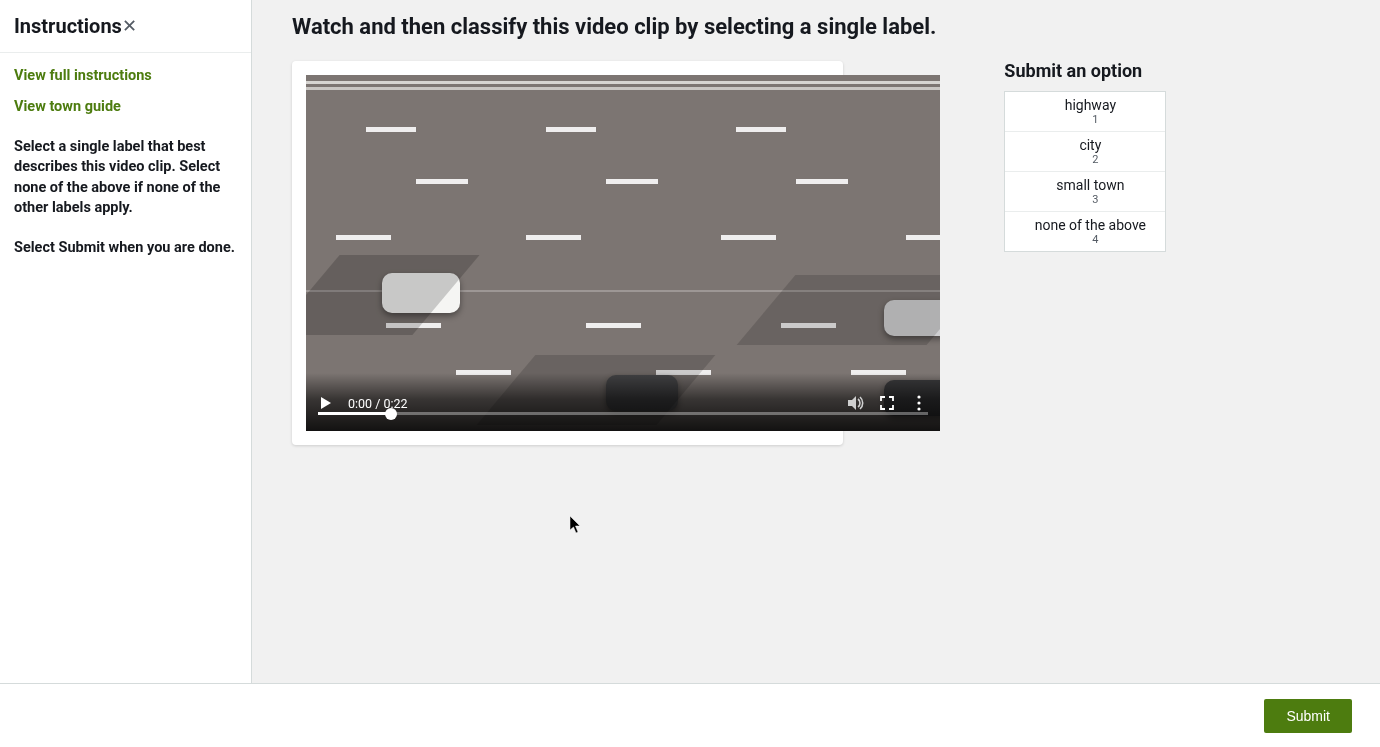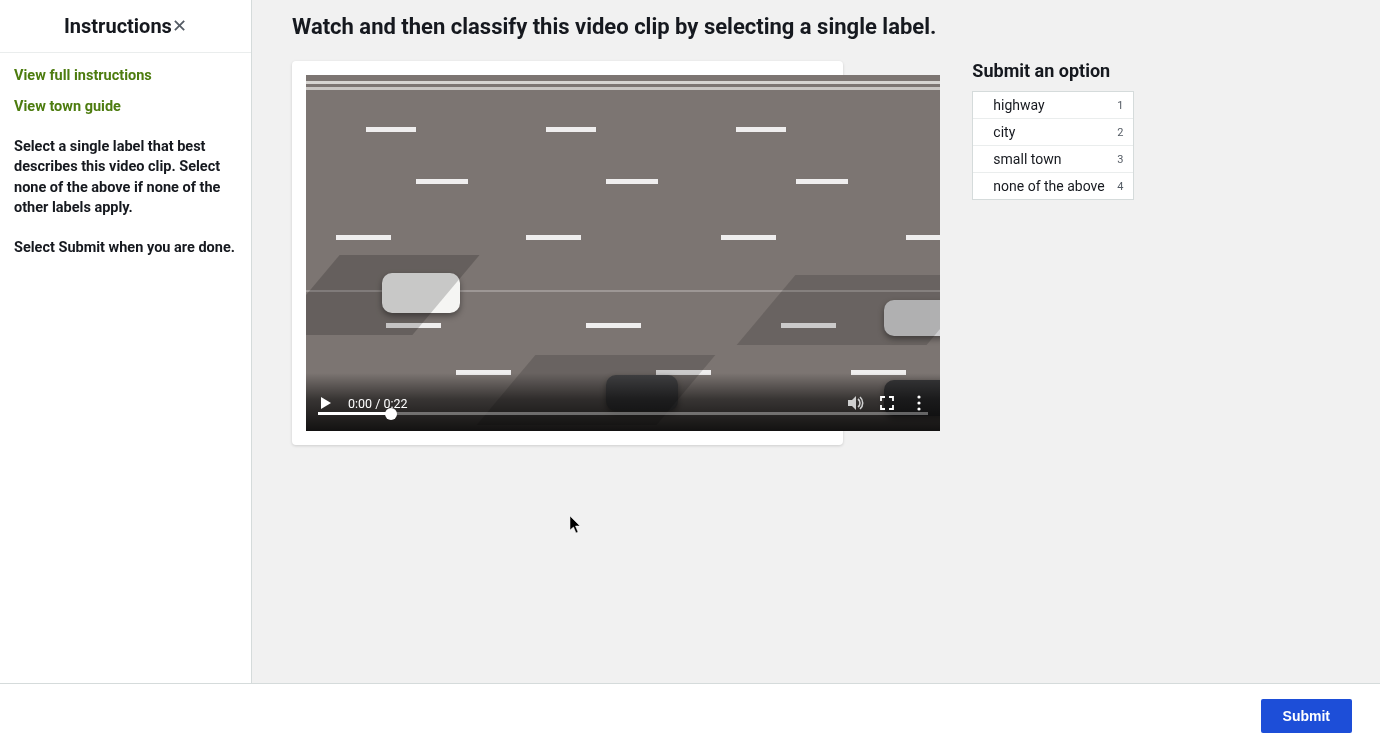--- a/index.html
+++ b/index.html
@@ -22,21 +22,21 @@
       width: 252px;
       background: #ffffff;
       border-right: 1px solid #d5dbdb;
       display: flex;
       flex-direction: column;
     }
     .sidebar-header {
       padding: 14px 14px 14px 14px;
       display: flex;
       align-items: center;
-      justify-content: center;
+      justify-content: flex-start;
       border-bottom: 1px solid #eaeded;
     }
     .sidebar-title {
       font-size: 20px;
       font-weight: 700;
     }
     .close-btn {
       font-size: 18px;
       color: #545b64;
       cursor: pointer;
@@ -61,21 +61,21 @@
       line-height: 1.4;
       margin-top: 22px;
     }
     .sidebar-text + .sidebar-text {
       margin-top: 20px;
     }
     .main {
       flex: 1 1 auto;
       padding: 14px 30px 20px 40px;
       display: flex;
-      gap: 36px;
+      gap: 68px;
       align-items: flex-start;
     }
     .content {
       flex: 0 0 auto;
     }
     .task-title {
       font-size: 22px;
       font-weight: 700;
       margin-bottom: 22px;
     }
@@ -160,41 +160,42 @@
       width: 162px;
     }
     .option-item {
       display:flex;
       align-items:center;
       justify-content:space-between;
       padding: 5px 10px 5px 20px;
       font-size: 14px;
       border-bottom: 1px solid #eaeded;
       cursor: pointer;
+      flex-direction: column;
     }
     .option-item:last-child { border-bottom: none; }
     .option-hotkey {
       font-size: 11px;
       color: #545b64;
       margin-left: 10px;
     }
     .footer {
       height: 64px;
       background: #ffffff;
       border-top: 1px solid #d5dbdb;
       display: flex;
       align-items: center;
       justify-content: flex-end;
       padding: 0 28px;
     }
     .submit-btn {
-      background: #1d4ed8;
+      background: #4d7c0f;
       color: #fff;
       border: none;
-      font-weight: 700;
+      font-weight: 400;
       font-size: 14px;
       padding: 9px 22px;
       border-radius: 2px;
       cursor: pointer;
     }
     .cursor-arrow {
       position: absolute;
       width: 12px; height: 18px;
       pointer-events: none;
     }

